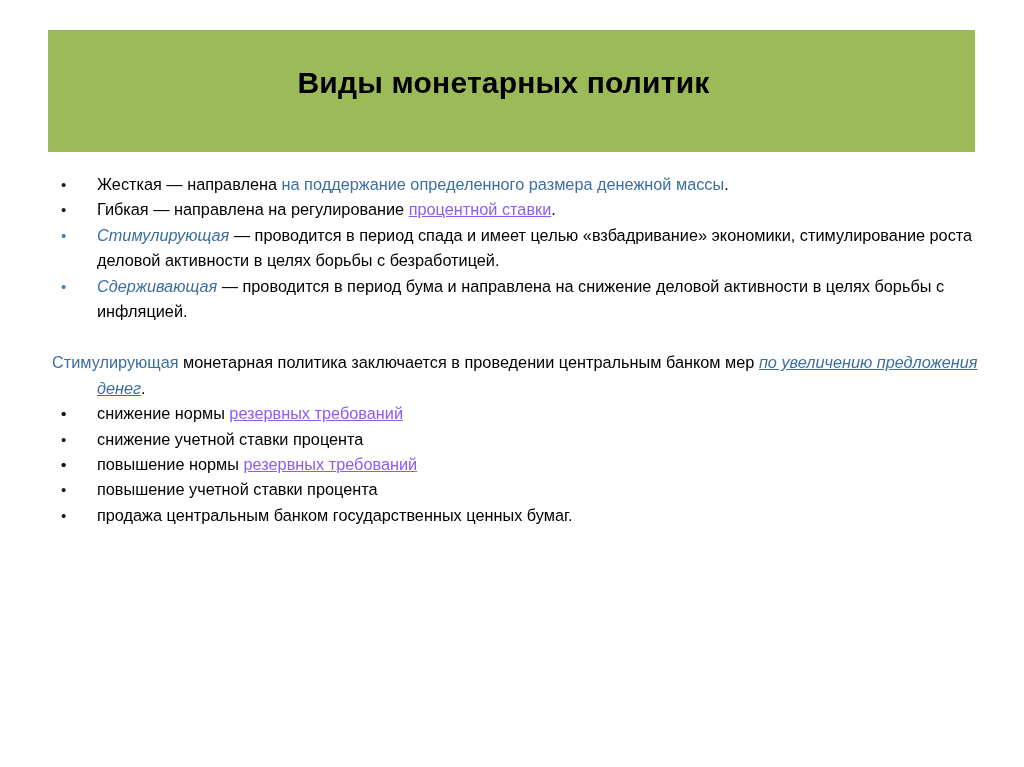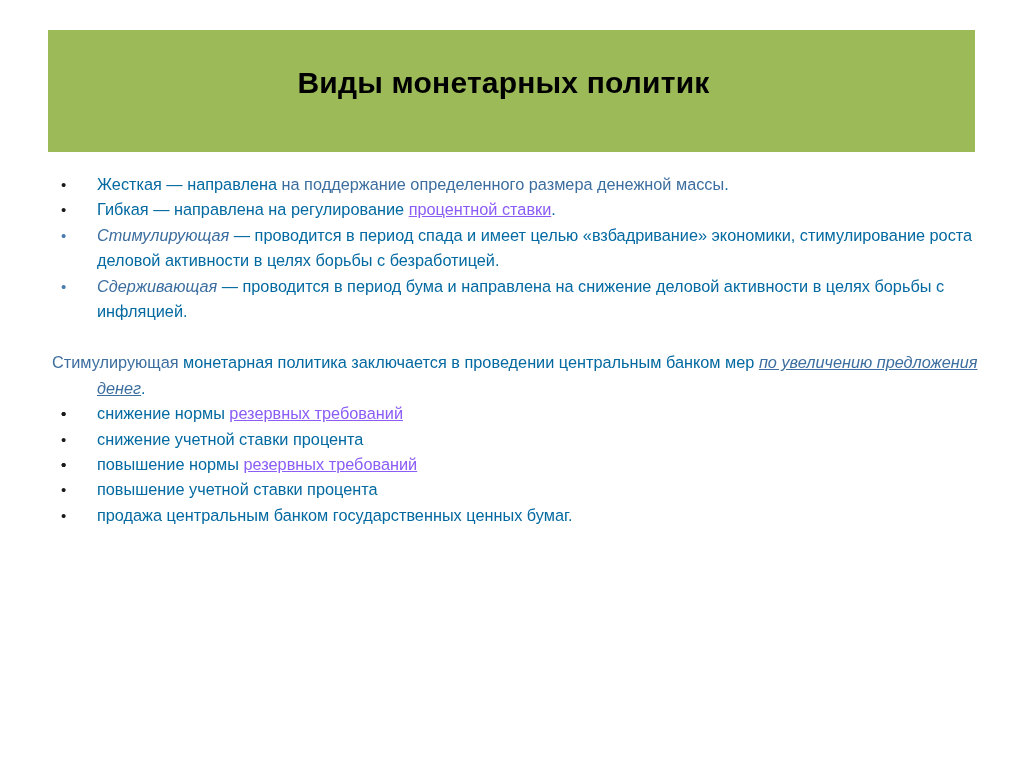--- a/index.html
+++ b/index.html
@@ -77,21 +77,21 @@
 
   
   .gap-lg { height: 26px; }
 
   
   .accent   { color: #3c6e9f; margin-top: 8px; }                                  
   .accent-i { color: #3c6e9f; font-style: italic; }              
   .link     { color: #8b5cf6; text-decoration: underline; }
   .link-acc { color: #3c6e9f; text-decoration: underline; }      
   .link-acc-i { color: #3c6e9f; text-decoration: underline; font-style: italic; }
-  .plain    { color: #0369a1; }
+  .plain    { color: #000000; }
 </style>
 </head>
 <body>
 
 <div class="title-banner">
   <div class="title-text">Виды монетарных политик</div>
 </div>
 
 <div class="content">
 

